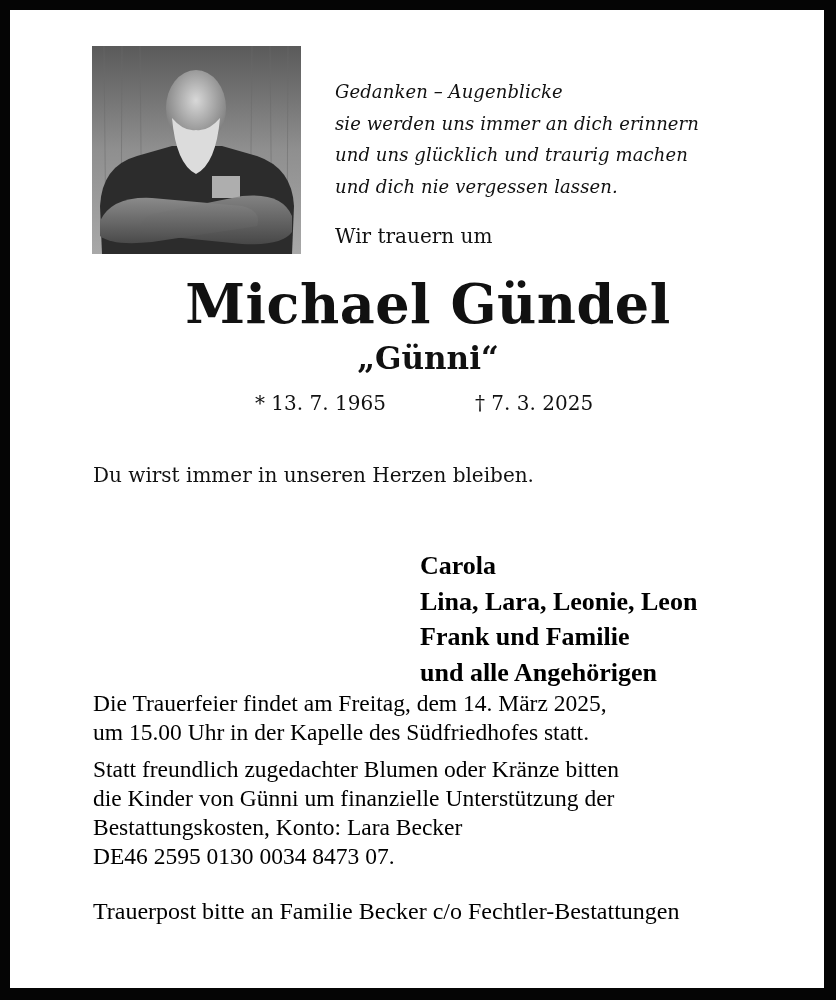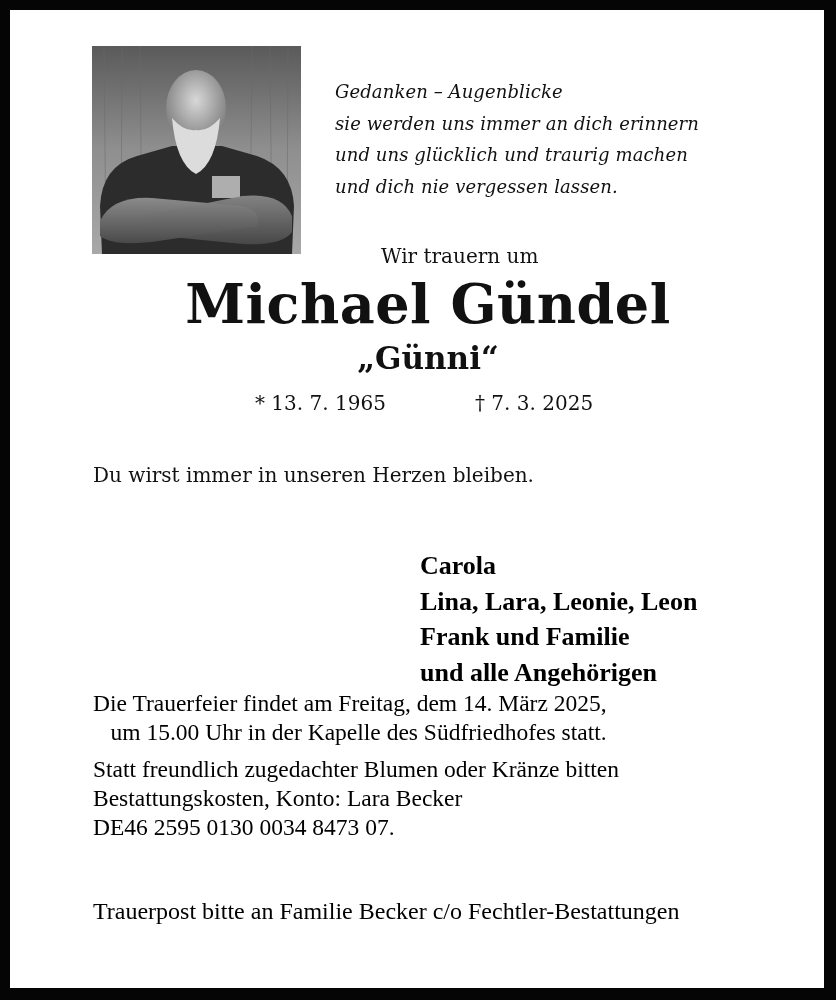--- a/index.html
+++ b/index.html
@@ -19,35 +19,35 @@
     position: absolute; left: 82px; top: 36px; width: 209px; height: 208px;
     overflow: hidden;
     background: linear-gradient(180deg, #6e6e6e 0%, #9a9a9a 40%, #b8b8b8 100%);
   }
   .photo svg { display: block; }
 
   
   .poem { left: 325px; top: 58px; font-style: italic; font-size: 18px; line-height: 31.5px; letter-spacing: 0.1px; margin-top: 8px; }
   .poem div { height: 31.5px; }
 
-  .intro { left: 325px; top: 234px; font-size: 20px; margin-left: 46px; }
+  .intro { left: 325px; top: 214px; font-size: 20px; }
 
   .name { left: 0; width: 836px; top: 262px; text-align: center; font-weight: bold; font-size: 54px; letter-spacing: 0.5px; }
   .nick { left: 0; width: 836px; top: 330px; text-align: center; font-weight: bold; font-size: 31px; }
   .born { left: 245px; top: 381px; font-size: 20px; }
   .died { left: 465px; top: 381px; font-size: 20px; }
 
   .quote { left: 83px; top: 453px; font-size: 20px; text-align: right; }
 
   .mourners { left: 410px; top: 506px; font-family: "Liberation Serif", "DejaVu Serif", serif; font-weight: bold; font-size: 26px; line-height: 35.5px; margin-top: 32px; }
   .mourners div { height: 35.5px; }
 
   .para { left: 83px; font-family: "Liberation Serif", "DejaVu Serif", serif; font-size: 23.5px; line-height: 29px; }
   .para div { height: 29px; }
-  .p1 { top: 679px; text-align: right; }
+  .p1 { top: 679px; }
   .p2 { top: 745px; }
   .p3 { top: 888px; font-size: 24px; line-height: 27px; }
   .p3 div { height: 27px; }
 </style>
 </head>
 <body>
 
 <div class="frame">
 
   <div class="photo" title="Black-and-white portrait of a bearded man with crossed arms">
@@ -113,20 +113,21 @@
     <div>und alle Angehörigen</div>
   </div>
 
   <div class="abs para p1">
     <div>Die Trauerfeier findet am Freitag, dem 14. März 2025,</div>
     <div>um 15.00 Uhr in der Kapelle des Südfriedhofes statt.</div>
   </div>
 
   <div class="abs para p2">
     <div>Statt freundlich zugedachter Blumen oder Kränze bitten</div>
+    <div>die Kinder von Günni um finanzielle Unterstützung der</div>
     <div>Bestattungskosten, Konto: Lara Becker</div>
     <div>DE46 2595 0130 0034 8473 07.</div>
   </div>
 
   <div class="abs para p3">
     <div>Trauerpost bitte an Familie Becker c/o Fechtler-Bestattungen</div>
   </div>
 
 </div>
 

